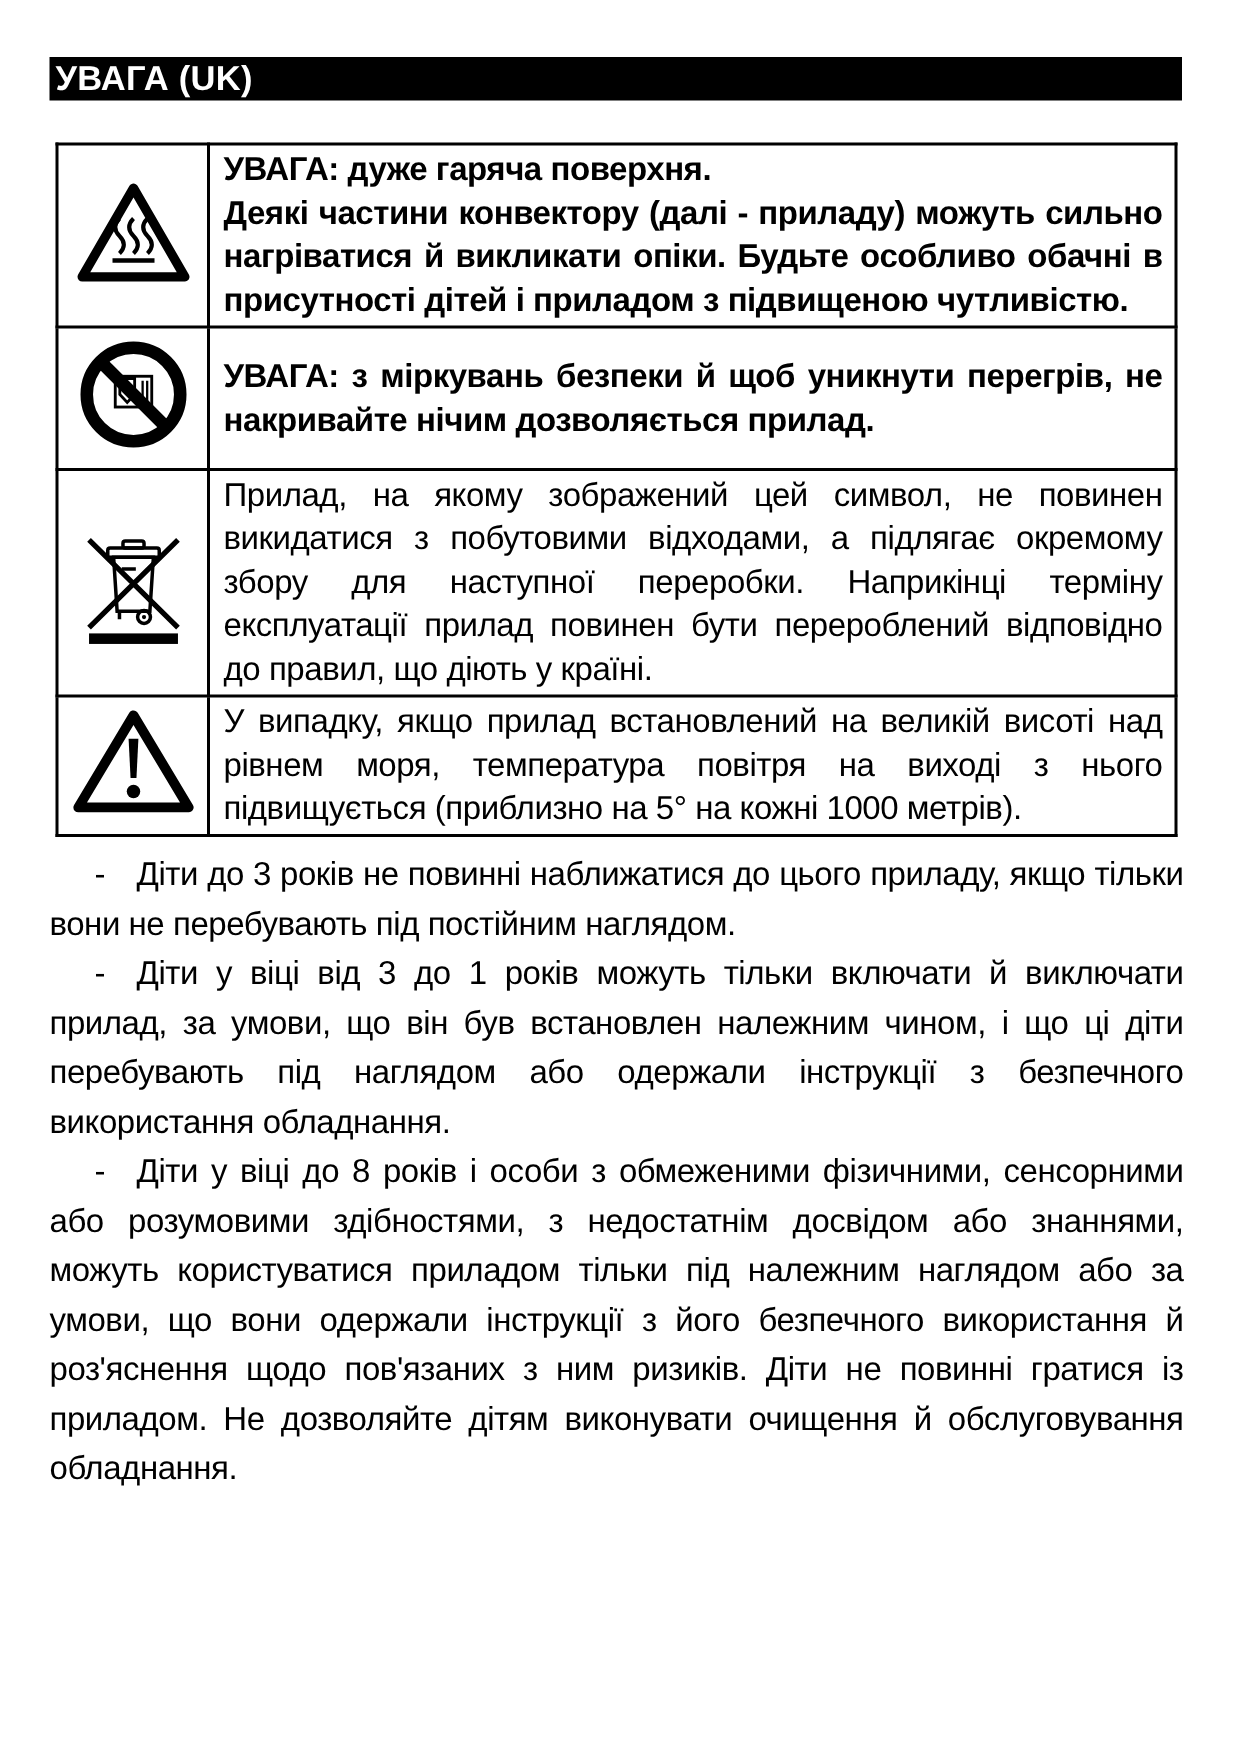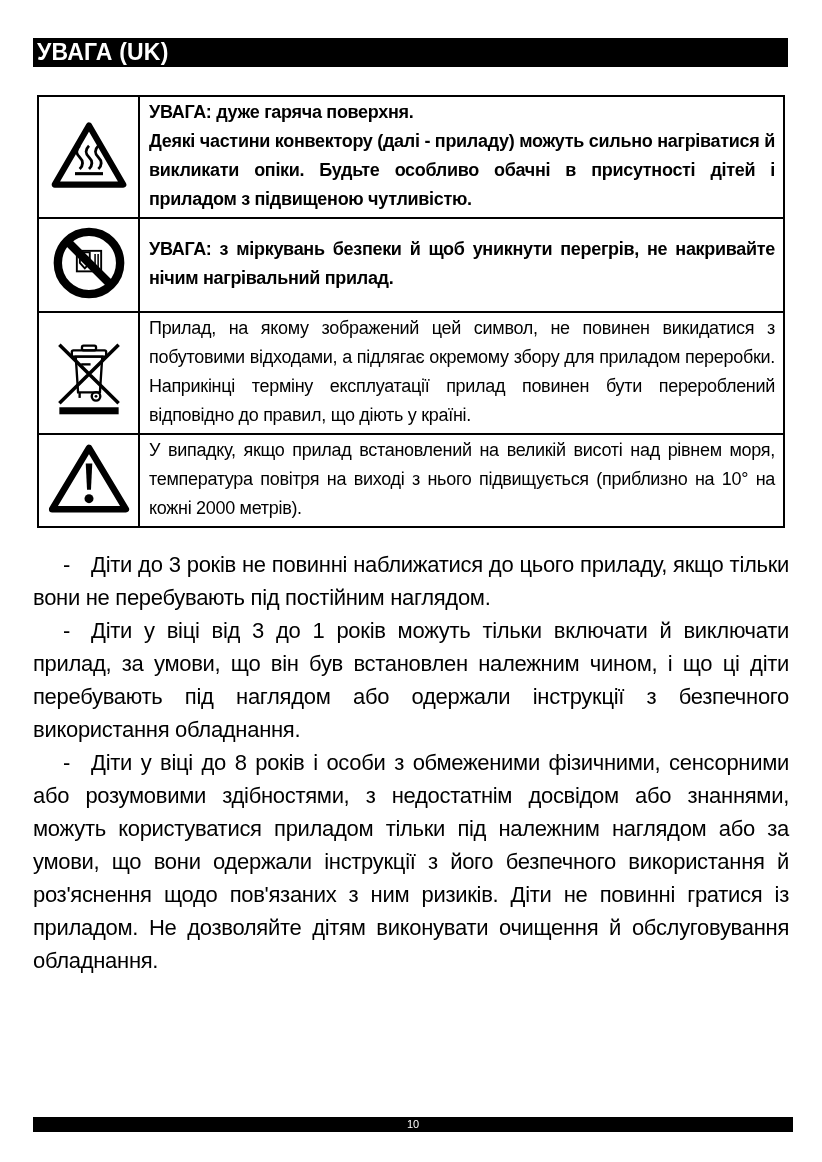--- a/index.html
+++ b/index.html
@@ -31,32 +31,32 @@
   table.wtable {
     border-collapse: collapse;
     width: 748px;
     margin: 28px 0 4px 4px;
     table-layout: fixed;
   }
   table.wtable td { border: 2px solid #000000; vertical-align: middle; }
   td.icon-cell { width: 101px; text-align: center; padding: 6px 2px; }
   td.text-cell {
     padding: 1px 8px 3px 9px;
-    font-size: 18px;
+    font-size: 22px;
     line-height: 29px;
     text-align: justify;
     letter-spacing: -0.3px;
     vertical-align: top;
     margin-left: 26px;
   }
   td.text-cell.bold { font-weight: bold; }
   .icon-wrap { display: inline-block; line-height: 0; }
 
   .body-text {
-    margin-top: 20px;
+    margin-top: 8px;
     width: 756px;
     font-size: 22px;
     line-height: 33px;
     text-align: justify;
     letter-spacing: -0.3px;
   }
   p.para { margin: 0; text-indent: 30px; }
   p.para .marker { padding-right: 21px; }
   p.para.cut { text-align-last: justify; }
 
@@ -109,21 +109,21 @@
             <svg viewBox="0 0 100 100" width="76" height="76" aria-hidden="true">
               <rect x="34" y="34" width="32" height="27" fill="#fff" stroke="#000" stroke-width="2.5"></rect>
               <path d="M58 38 v19 M62 38 v19" fill="none" stroke="#000" stroke-width="2"></path>
               <path d="M38 36 h13 v14 l-6.5 7 l-6.5 -7 Z" fill="#fff" stroke="#000" stroke-width="2.5"></path>
               <circle cx="50" cy="50" r="41" fill="none" stroke="#000" stroke-width="11"></circle>
               <line x1="23" y1="23" x2="77" y2="77" stroke="#000" stroke-width="11"></line>
             </svg>
           </span>
         </td>
         <td class="text-cell bold">
-          <div>УВАГА: з міркувань безпеки й щоб уникнути перегрів, не накривайте нічим нагрівальний прилад.</div>
+          <div>УВАГА: з міркувань безпеки й щоб уникнути перегрів, не накривайте нічим дозволяється прилад.</div>
         </td>
       </tr>
 
       <tr>
         <td class="icon-cell">
           <span class="icon-wrap">
             <svg viewBox="0 0 100 115" width="78" height="90" aria-hidden="true">
               <g fill="none" stroke="#000" stroke-width="3">
                 <path d="M33 39 h34 l-3 46 h-28 Z"></path>
                 <rect x="28" y="31" width="44" height="8" rx="2"></rect>
@@ -132,45 +132,42 @@
                 <path d="M38 85 v7"></path>
                 <circle cx="59" cy="90" r="5.5"></circle>
               </g>
               <circle cx="59" cy="90" r="1.8" fill="#000"></circle>
               <path d="M12 24 L88 99 M88 24 L12 99" stroke="#000" stroke-width="4.5" fill="none"></path>
               <rect x="12" y="104" width="76" height="9" fill="#000"></rect>
             </svg>
           </span>
         </td>
         <td class="text-cell">
-          <div>Прилад, на якому зображений цей символ, не повинен викидатися з побутовими відходами, а підлягає окремому збору для приладом переробки. Наприкінці терміну експлуатації прилад повинен бути перероблений відповідно до правил, що діють у країні.</div>
+          <div>Прилад, на якому зображений цей символ, не повинен викидатися з побутовими відходами, а підлягає окремому збору для наступної переробки. Наприкінці терміну експлуатації прилад повинен бути перероблений відповідно до правил, що діють у країні.</div>
         </td>
       </tr>
 
       <tr>
         <td class="icon-cell">
           <span class="icon-wrap">
             <svg viewBox="0 0 100 88" width="82" height="72" aria-hidden="true">
               <path d="M50 6 L95 81 L5 81 Z" fill="none" stroke="#000" stroke-width="8" stroke-linejoin="round"></path>
               <path d="M46 25 h8 l-1.6 32 h-4.8 Z" fill="#000"></path>
               <circle cx="50" cy="68" r="5.5" fill="#000"></circle>
             </svg>
           </span>
         </td>
         <td class="text-cell">
-          <div>У випадку, якщо прилад встановлений на великій висоті над рівнем моря, температура повітря на виході з нього підвищується (приблизно на 10° на кожні 2000 метрів).</div>
+          <div>У випадку, якщо прилад встановлений на великій висоті над рівнем моря, температура повітря на виході з нього підвищується (приблизно на 5° на кожні 1000 метрів).</div>
         </td>
       </tr>
     </tbody>
       </table>
 
     <div class="body-text">
       <p class="para"><span class="marker">-</span><span>Діти до 3 років не повинні наближатися до цього приладу, якщо тільки вони не перебувають під постійним наглядом.</span></p>
       <p class="para"><span class="marker">-</span><span>Діти у віці від 3 до 1 років можуть тільки включати й виключати прилад, за умови, що він був встановлен належним чином, і що ці діти перебувають під наглядом або одержали інструкції з безпечного використання обладнання.</span></p>
       <p class="para"><span class="marker">-</span><span>Діти у віці до 8 років і особи з обмеженими фізичними, сенсорними або розумовими здібностями, з недостатнім досвідом або знаннями, можуть користуватися приладом тільки під належним наглядом або за умови, що вони одержали інструкції з його безпечного використання й роз'яснення щодо пов'язаних з ним ризиків. Діти не повинні гратися із приладом. Не дозволяйте дітям виконувати очищення й обслуговування обладнання.</span></p>
     </div>
 
   </div>
 
-  <div class="footer-bar">
-    <span>10</span>
-  </div>
 </div>
 
 </body></html>

